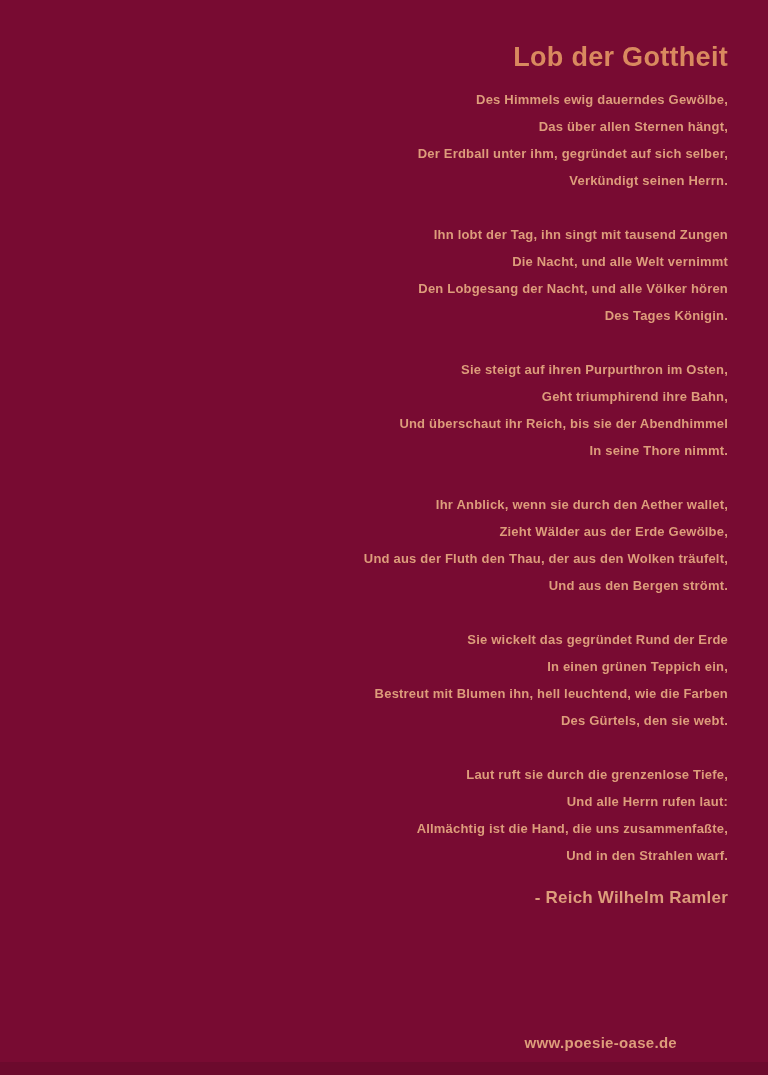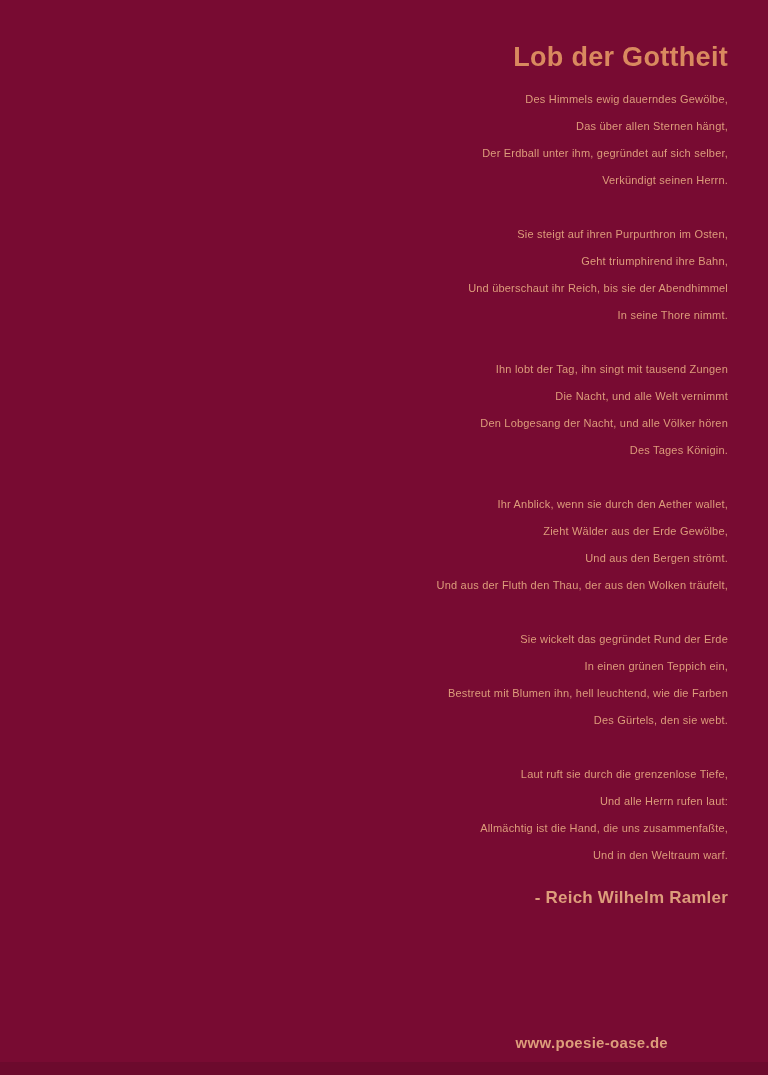--- a/index.html
+++ b/index.html
@@ -30,37 +30,37 @@
     margin-bottom: 13px;
   }
   .stanza {
     margin-bottom: 27px;
   }
   .stanza:last-of-type {
     margin-bottom: 15px;
   }
   .line {
     color: var(--body);
-    font-size: 11px;
+    font-size: 13px;
     line-height: 27px;
-    font-weight: 400;
+    font-weight: 700;
     letter-spacing: 0.2px;
     white-space: nowrap;
   }
   .attribution {
     color: var(--body);
     font-size: 17px;
     line-height: 27px;
     font-weight: 600;
     letter-spacing: 0.2px;
   }
   .watermark {
     position: absolute;
     top: 1034px;
-    right: 100px;
+    right: 91px;
     color: var(--body);
     font-size: 15px;
     font-weight: 600;
     letter-spacing: 0.3px;
   }
   .footer-band {
     position: absolute;
     left: 0;
     bottom: 0;
     width: 100%;
@@ -76,53 +76,53 @@
   <h1 class="poem-title">Lob der Gottheit</h1>
 
   <div class="stanza">
     <p class="line">Des Himmels ewig dauerndes Gewölbe,</p>
     <p class="line">Das über allen Sternen hängt,</p>
     <p class="line">Der Erdball unter ihm, gegründet auf sich selber,</p>
     <p class="line">Verkündigt seinen Herrn.</p>
   </div>
 
   <div class="stanza">
+    <p class="line">Ihn lobt der Tag, ihn singt mit tausend Zungen</p>
+    <p class="line">Die Nacht, und alle Welt vernimmt</p>
+    <p class="line">Den Lobgesang der Nacht, und alle Völker hören</p>
+    <p class="line">Des Tages Königin.</p>
+  </div>
+
+  <div class="stanza">
     <p class="line">Sie steigt auf ihren Purpurthron im Osten,</p>
     <p class="line">Geht triumphirend ihre Bahn,</p>
     <p class="line">Und überschaut ihr Reich, bis sie der Abendhimmel</p>
     <p class="line">In seine Thore nimmt.</p>
   </div>
 
   <div class="stanza">
-    <p class="line">Ihn lobt der Tag, ihn singt mit tausend Zungen</p>
-    <p class="line">Die Nacht, und alle Welt vernimmt</p>
-    <p class="line">Den Lobgesang der Nacht, und alle Völker hören</p>
-    <p class="line">Des Tages Königin.</p>
-  </div>
-
-  <div class="stanza">
     <p class="line">Ihr Anblick, wenn sie durch den Aether wallet,</p>
     <p class="line">Zieht Wälder aus der Erde Gewölbe,</p>
+    <p class="line">Und aus der Fluth den Thau, der aus den Wolken träufelt,</p>
     <p class="line">Und aus den Bergen strömt.</p>
-    <p class="line">Und aus der Fluth den Thau, der aus den Wolken träufelt,</p>
   </div>
 
   <div class="stanza">
     <p class="line">Sie wickelt das gegründet Rund der Erde</p>
     <p class="line">In einen grünen Teppich ein,</p>
     <p class="line">Bestreut mit Blumen ihn, hell leuchtend, wie die Farben</p>
     <p class="line">Des Gürtels, den sie webt.</p>
   </div>
 
 
   <div class="stanza">
     <p class="line">Laut ruft sie durch die grenzenlose Tiefe,</p>
     <p class="line">Und alle Herrn rufen laut:</p>
     <p class="line">Allmächtig ist die Hand, die uns zusammenfaßte,</p>
-    <p class="line">Und in den Weltraum warf.</p>
+    <p class="line">Und in den Strahlen warf.</p>
   </div>
 
   <p class="attribution">- Reich Wilhelm Ramler</p>
 
 </div>
 
 <div class="watermark">www.poesie-oase.de</div>
 
 <div class="footer-band"></div>
 

